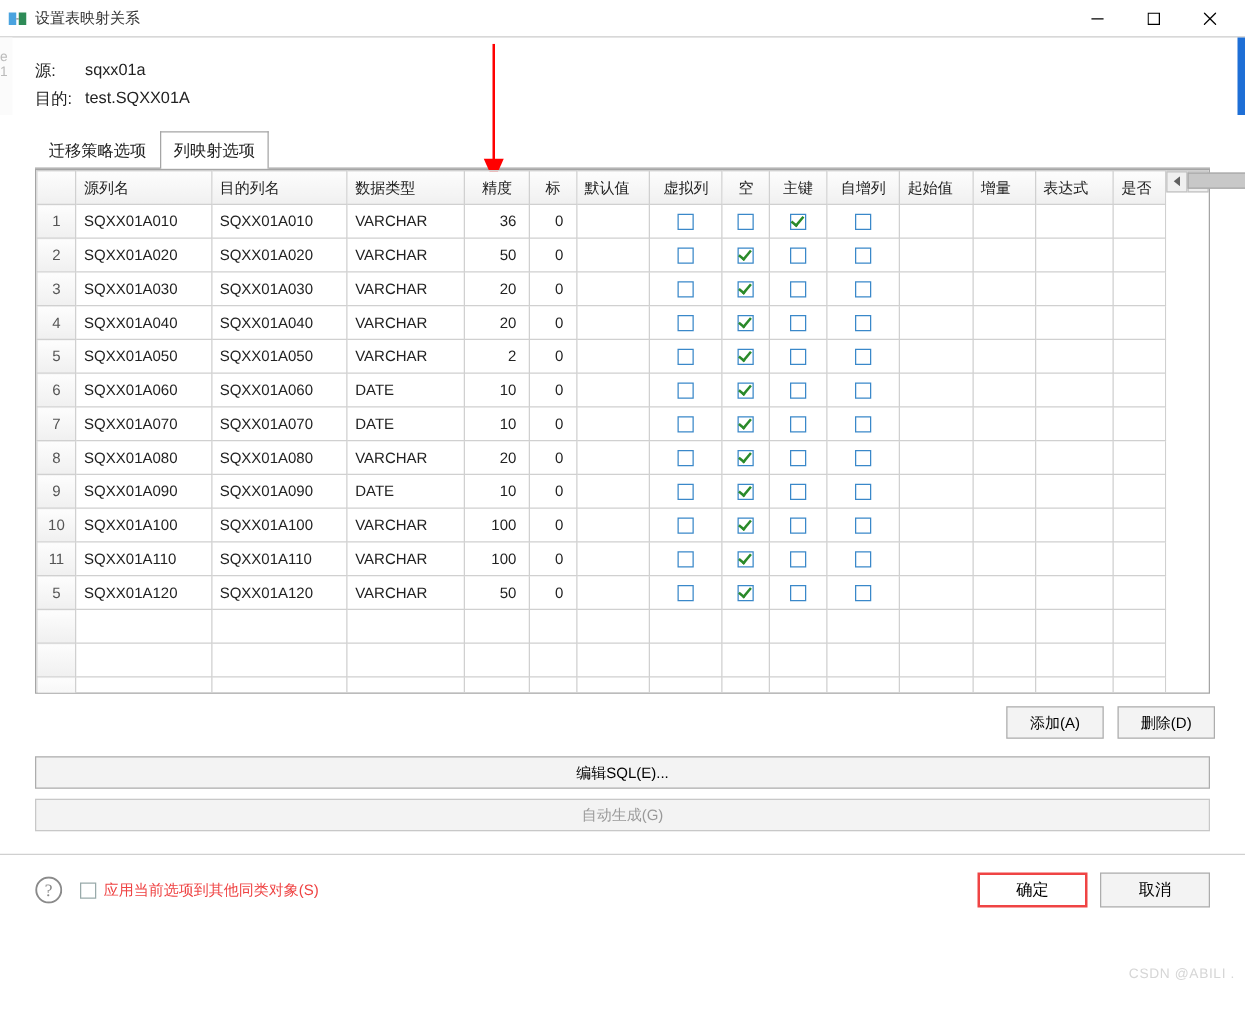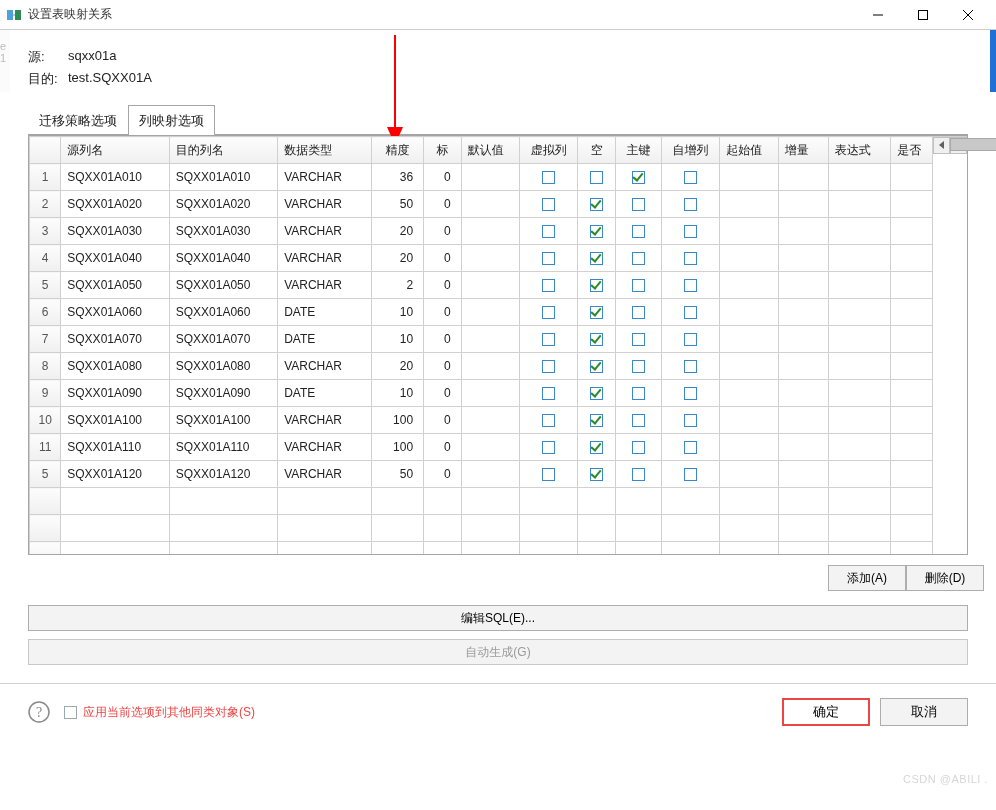--- a/index.html
+++ b/index.html
@@ -34,21 +34,21 @@
 td.chk { text-align:center; }
 .cbox { display:inline-block; width:13px; height:13px; border:1px solid #3a88c9; background:#fff; position:relative; vertical-align:middle; }
 .cbox.checked::after { content:""; position:absolute; left:2px; top:-1px; width:4px; height:8px; border:solid #2a8a2a; border-width:0 2px 2px 0; transform:rotate(40deg); }
 .emptyrow td { color:transparent; }
 
 .hscroll { height:17px; background:#f0f0f0; border-top:1px solid #d0d0d0; display:flex; align-items:center; }
 .hscroll .arrow-btn { width:17px; height:17px; display:flex; align-items:center; justify-content:center; background:#f0f0f0; border:1px solid #c0c0c0; }
 .hscroll .track { flex:1; position:relative; height:100%; }
 .hscroll .thumb { position:absolute; left:0; top:1px; height:13px; width:420px; background:#c8c8c8; border:1px solid #a8a8a8; }
 
-.btn-row { display:flex; justify-content:flex-end; gap:0; margin: 10px 12px 0 28px; }
+.btn-row { display:flex; justify-content:flex-end; gap:11px; margin: 10px 24px 0 28px; }
 .btn-row2 { display:flex; justify-content:flex-end; gap:8px; margin: 14px 28px 0 28px; flex-direction: column; }
 button.dlgbtn { min-width:78px; height:26px; font-size:12px; background:#f3f3f3; border:1px solid #adadad; cursor:default; padding:0 10px; color:#000; }
 button.dlgbtn:disabled { color:#9a9a9a; border-color:#c8c8c8; }
 
 .footer-sep { border-top:1px solid #d0d0d0; margin: 18px 0 0 0; }
 .footer { display:flex; align-items:center; padding: 14px 28px 0 28px; }
 .help-icon { width:22px; height:22px; margin-right:14px; }
 .footer-check { display:flex; align-items:center; gap:6px; flex:1; color:#ef4444; }
 .footer-check .cbox { border-color:#9aa; }
 .footer-btns { display:flex; gap:10px; }

